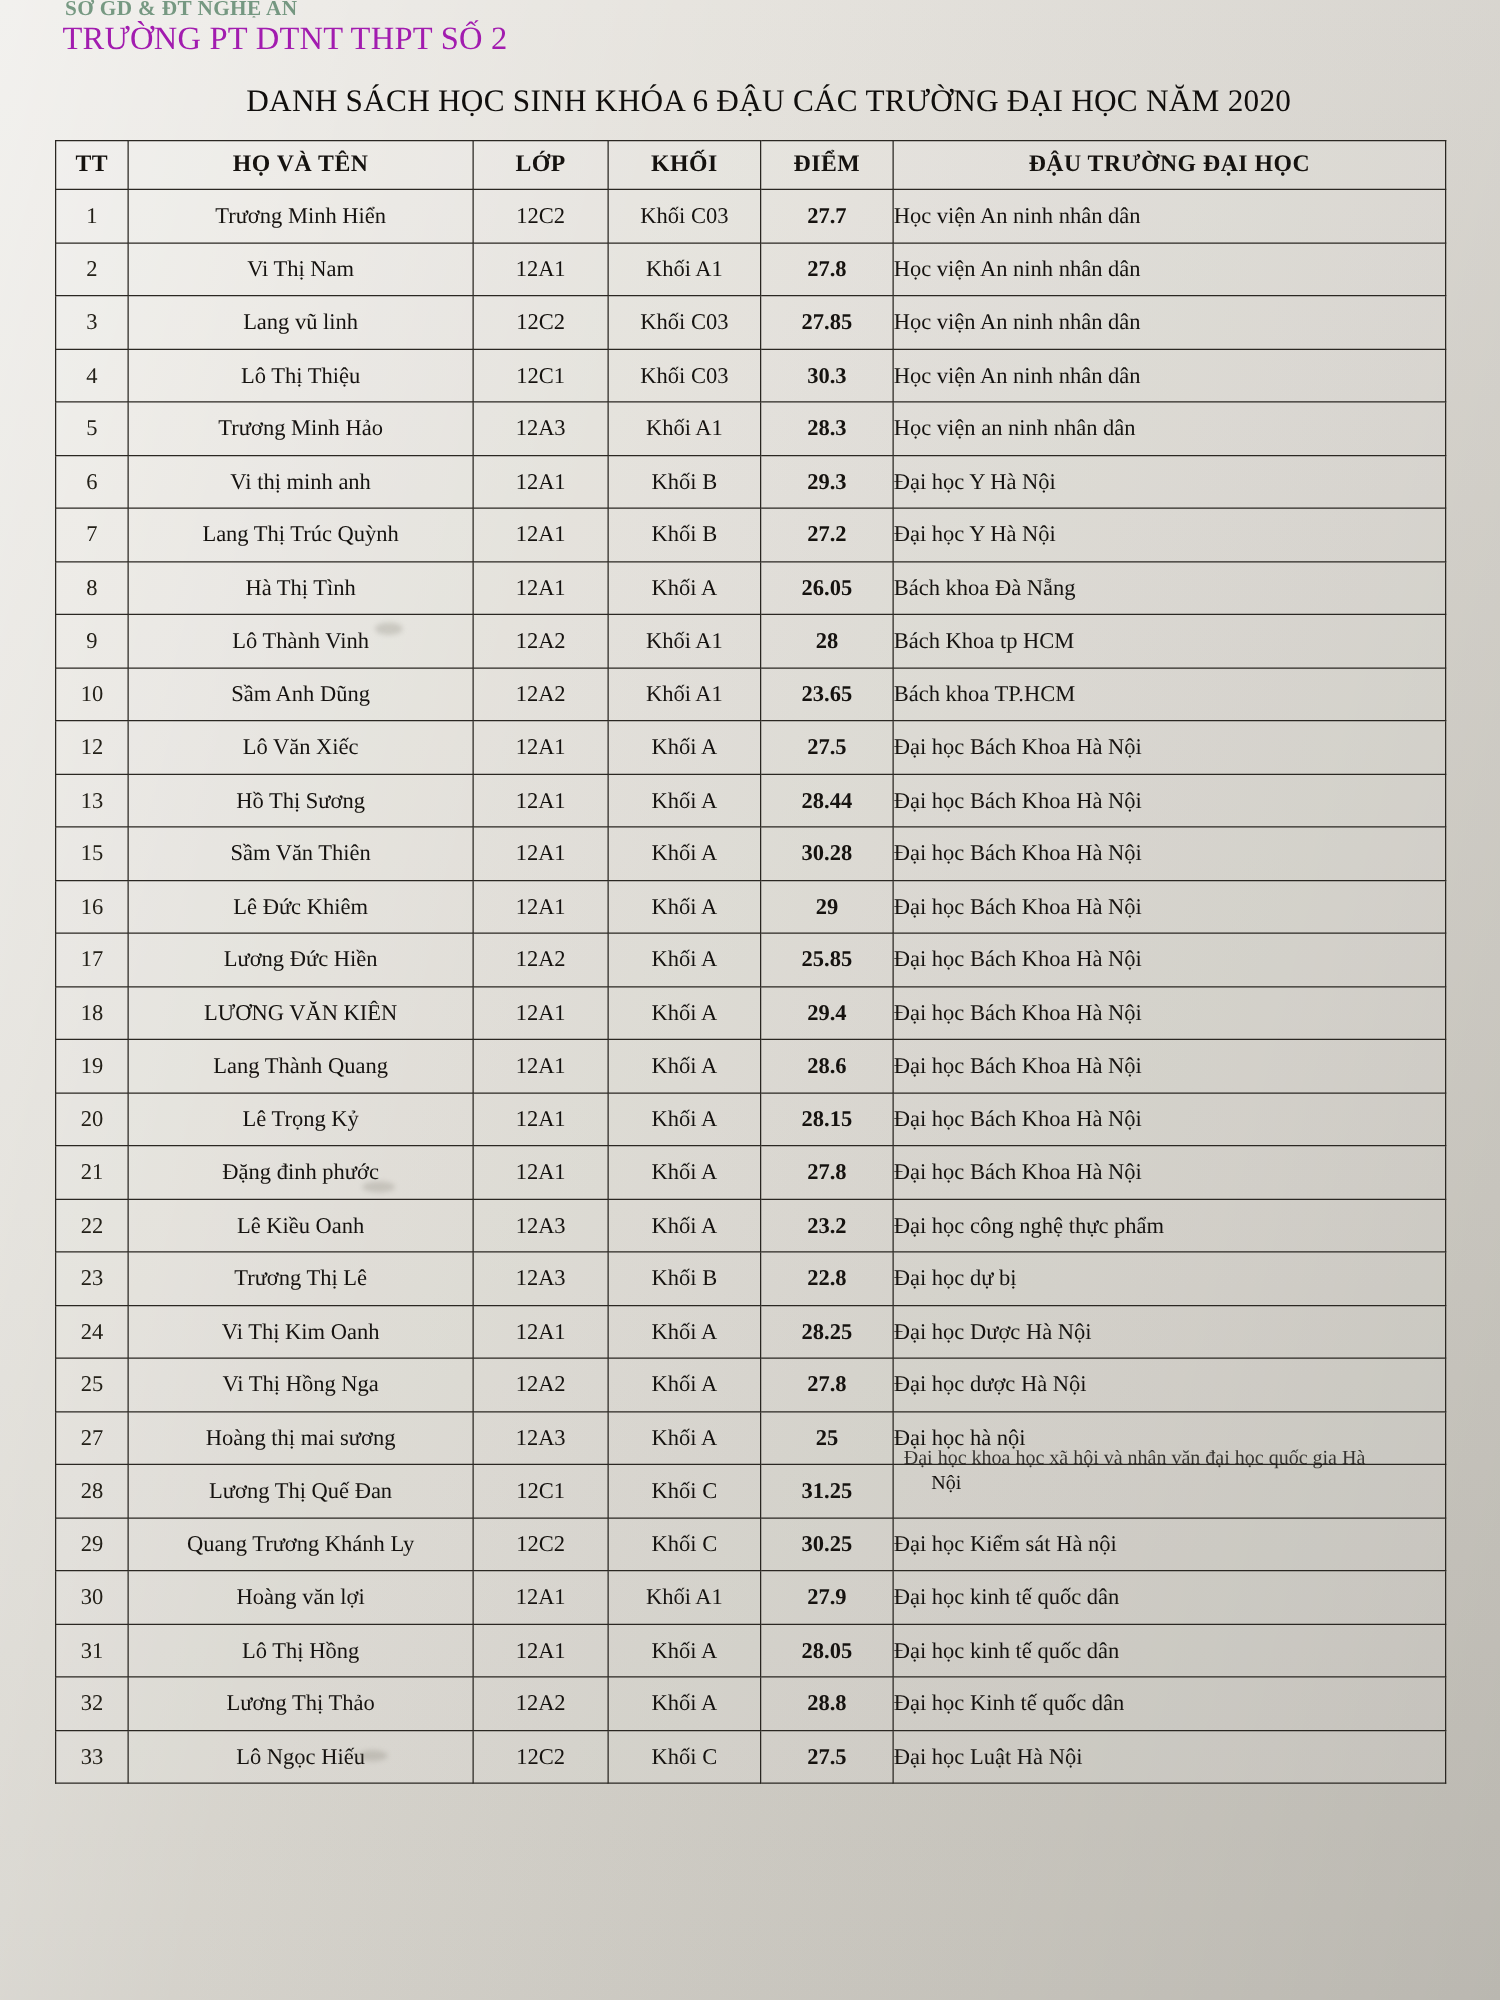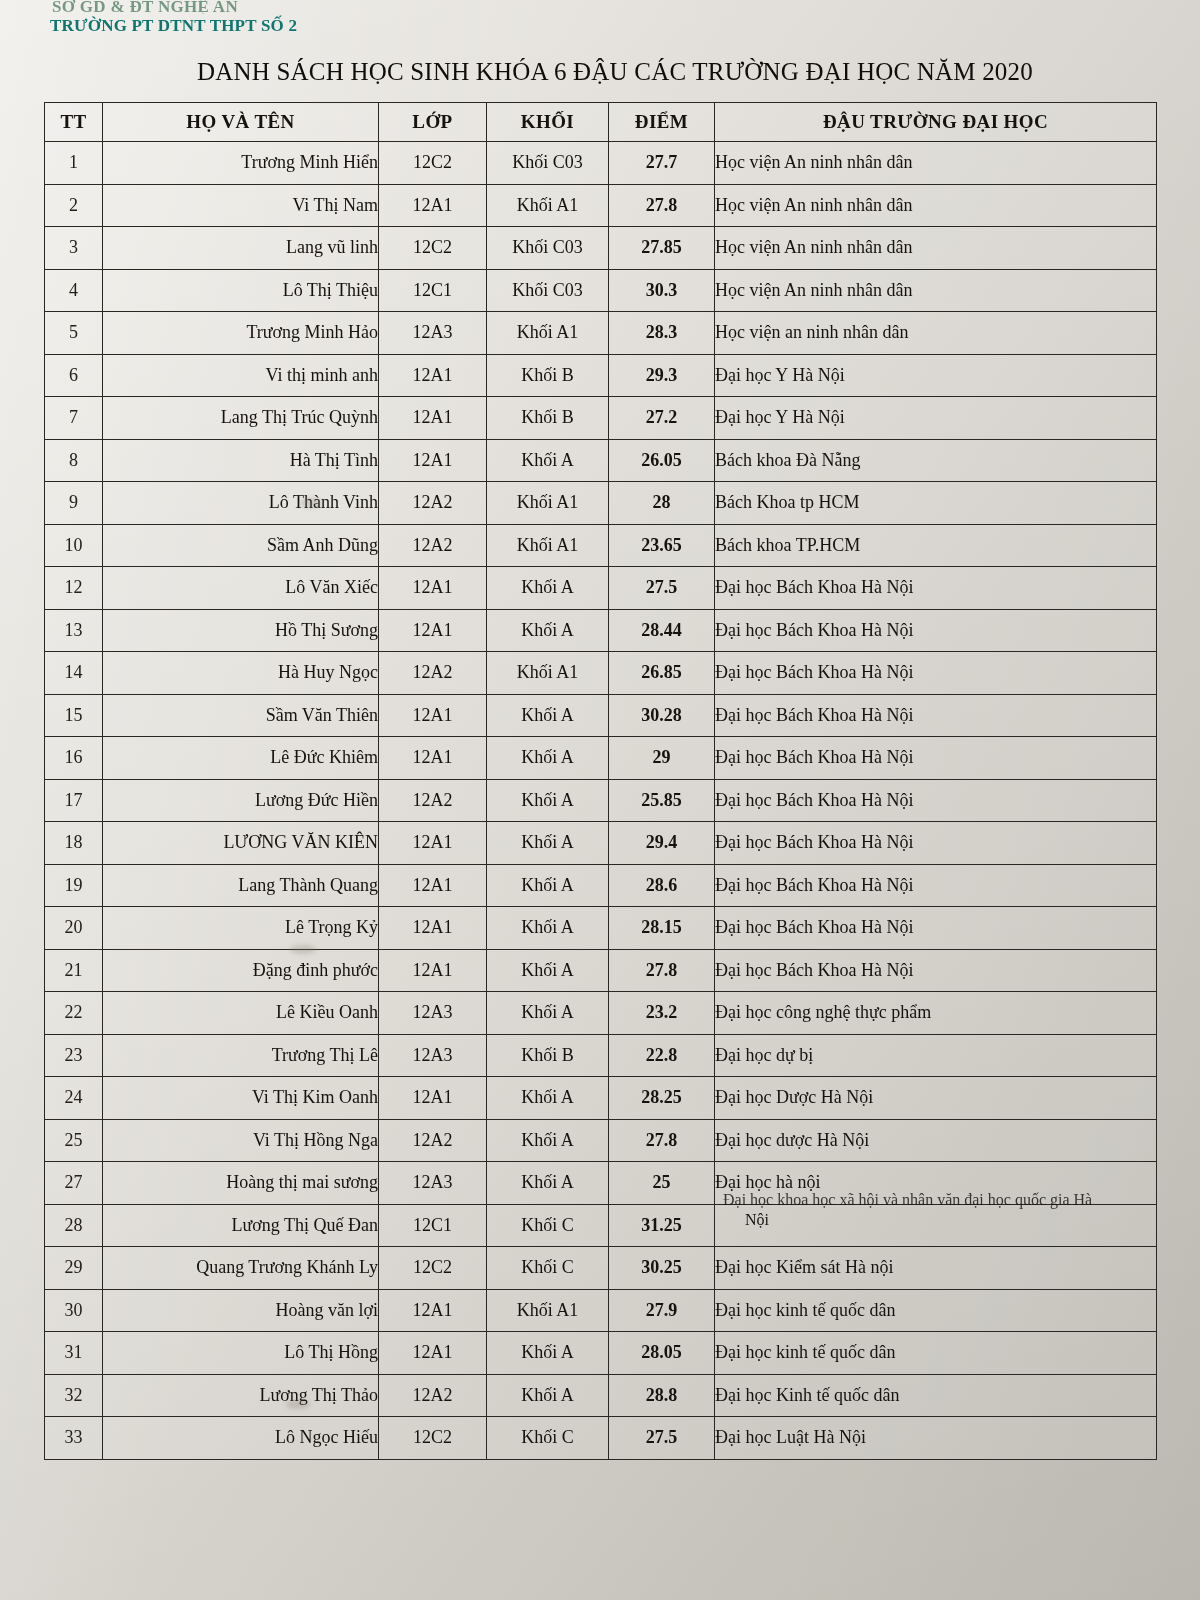--- a/index.html
+++ b/index.html
@@ -34,26 +34,26 @@
     font-weight: bold;
     letter-spacing: 0.3px;
     color: #14532d;
     margin-left: 26px;
     height: 14px;
     overflow: hidden;
     opacity: 0.55;
     line-height: 14px;
   }
   .org-line {
-    font-size: 17px;
-    font-weight: bold;
+    font-size: 26px;
+    font-weight: normal;
     letter-spacing: 0.2px;
     margin-left: 24px;
     margin-top: 2px;
-    color: #0f766e;
+    color: #a21caf;
   }
   .doc-title {
     text-align: center;
     font-size: 25px;
     font-weight: normal;
     letter-spacing: 0.2px;
     margin-top: 22px;
     margin-bottom: 16px;
     padding-left: 30px;
     color: #100e0c;
@@ -81,21 +81,21 @@
     height: 38px;
   }
   col.c-tt      { width: 58px; }
   col.c-name    { width: 276px; }
   col.c-class   { width: 108px; }
   col.c-block   { width: 122px; }
   col.c-score   { width: 106px; }
   col.c-school  { width: 442px; }
 
   td.tt     { text-align: center; font-size: 19px; color: #232018; }
-  td.name   { text-align: right; padding-left: 12px; }
+  td.name   { text-align: center; padding-left: 12px; }
   td.class  { text-align: center; }
   td.block  { text-align: center; }
   td.score  { text-align: center; font-weight: bold; font-size: 18px; }
   td.school { text-align: left; padding-left: 8px; font-size: 17.5px; }
 
   
   td.school.overflow {
     position: relative;
     font-size: 16px;
   }
@@ -243,28 +243,20 @@
         </tr>
         <tr>
           <td class="tt">13</td>
           <td class="name">Hồ Thị Sương</td>
           <td class="class">12A1</td>
           <td class="block">Khối A</td>
           <td class="score">28.44</td>
           <td class="school">Đại học Bách Khoa Hà Nội</td>
         </tr>
         <tr>
-          <td class="tt">14</td>
-          <td class="name">Hà Huy Ngọc</td>
-          <td class="class">12A2</td>
-          <td class="block">Khối A1</td>
-          <td class="score">26.85</td>
-          <td class="school">Đại học Bách Khoa Hà Nội</td>
-        </tr>
-        <tr>
           <td class="tt">15</td>
           <td class="name">Sầm Văn Thiên</td>
           <td class="class">12A1</td>
           <td class="block">Khối A</td>
           <td class="score">30.28</td>
           <td class="school">Đại học Bách Khoa Hà Nội</td>
         </tr>
         <tr>
           <td class="tt">16</td>
           <td class="name">Lê Đức Khiêm</td>

